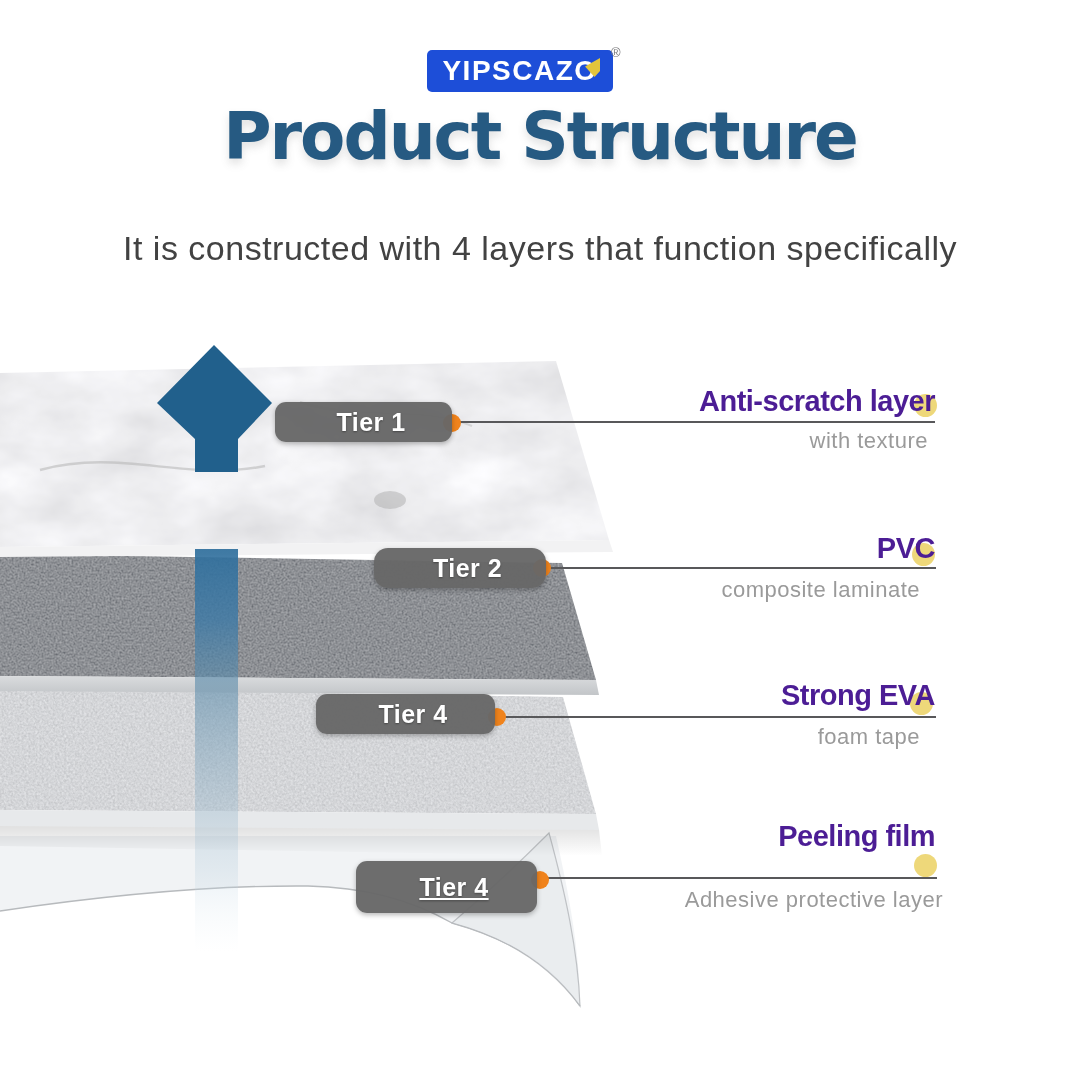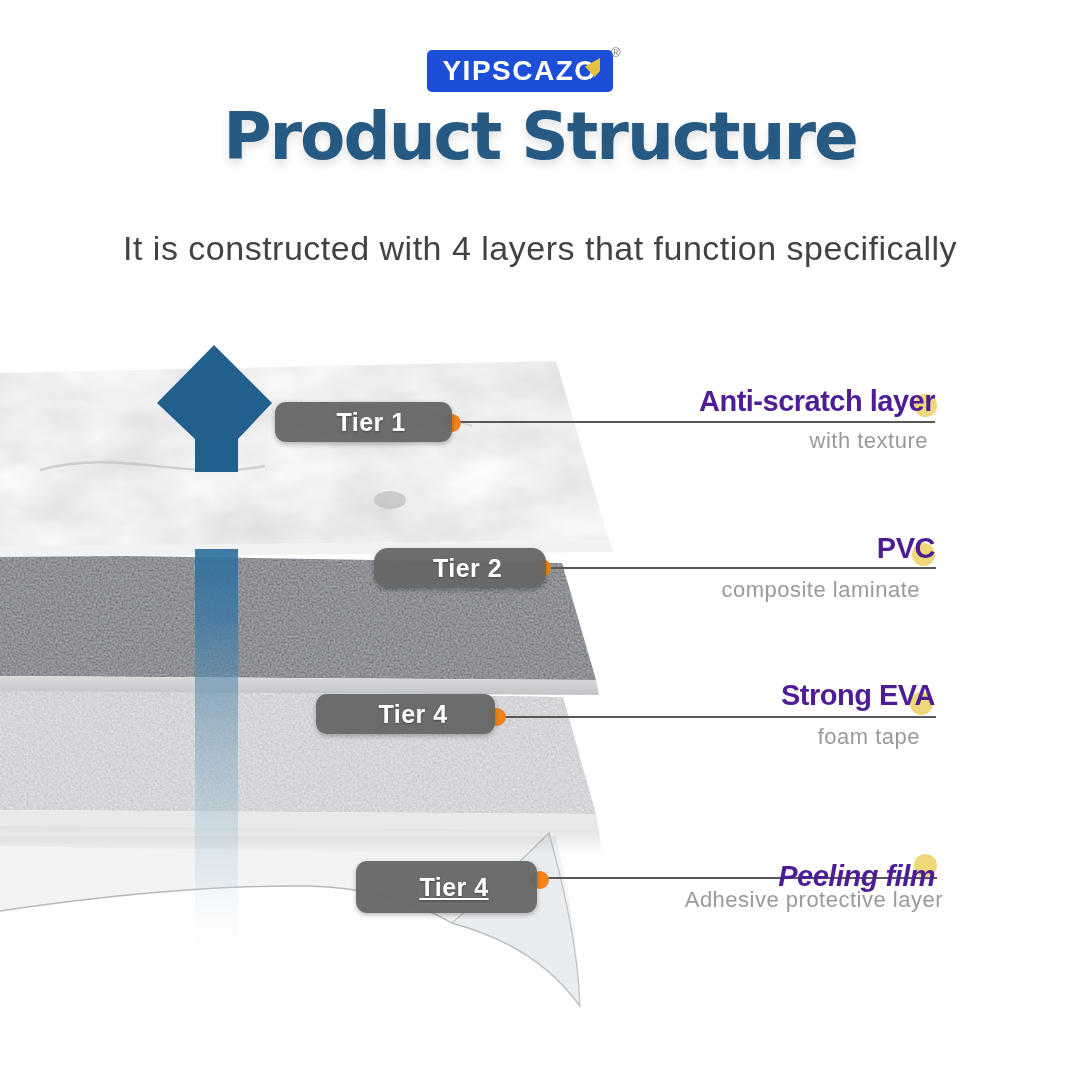--- a/index.html
+++ b/index.html
@@ -63,21 +63,21 @@
   .ydot.yd3{left:910px;top:692px;}
   .ydot.yd4{left:914px;top:854px;}
   
   .lbl-main{
     position:absolute;right:145px;width:520px;text-align:right;z-index:6;
     font-weight:bold;font-size:29px;letter-spacing:-0.5px;color:#4c1d95;
   }
   .lbl-main.m1{top:385px;}
   .lbl-main.m2{top:532px;}
   .lbl-main.m3{top:679px;}
-  .lbl-main.m4{top:860px;font-style:italic;}
+  .lbl-main.m4{top:820px;}
   .lbl-sub{
     position:absolute;width:520px;text-align:right;z-index:6;
     font-size:22px;letter-spacing:0.5px;color:#9a9a9a;
   }
   .lbl-sub.s1{right:152px;top:428px;}
   .lbl-sub.s2{right:160px;top:577px;}
   .lbl-sub.s3{right:160px;top:724px;}
   .lbl-sub.s4{right:137px;top:887px;}
 </style>
 </head>

